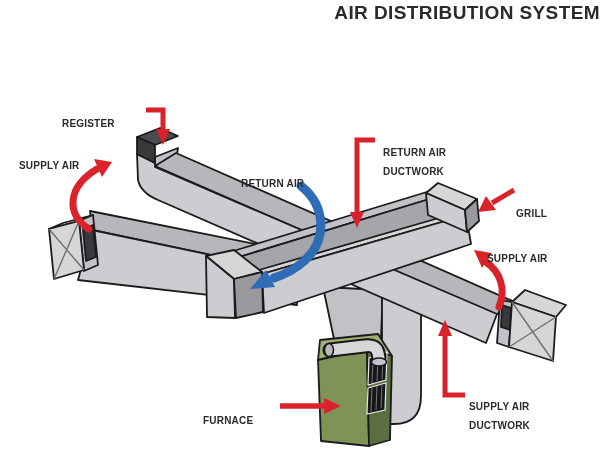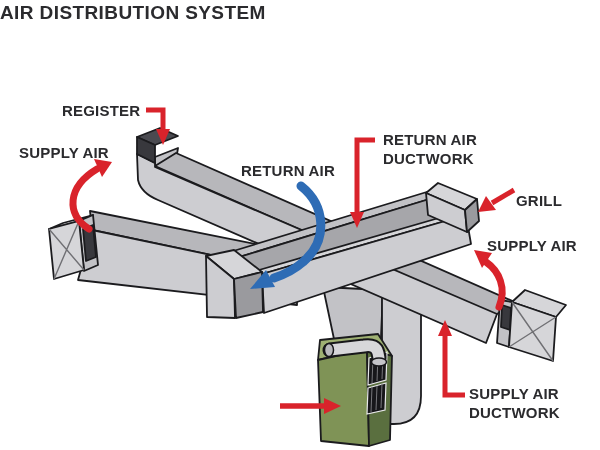--- a/index.html
+++ b/index.html
@@ -6,25 +6,25 @@
     --arrow-red:#d9232b;
     --arrow-blue:#2e6cb5;
     --duct-gray:#cdcdd1;
     --furnace-green:#7f9356;
     --register-dark:#38383d;
     --text-color:#2b2b2e;
   }
   html,body{margin:0;padding:0;background:#ffffff;}
   #stage{position:relative;width:600px;height:450px;background:#fff;overflow:hidden;
          font-family:"Liberation Sans",sans-serif;}
-  #title{position:absolute;left:0;right:0;top:2px;text-align:left;
+  #title{position:absolute;left:0;right:0;top:2px;text-align:right;
          font-size:19px;font-weight:600;letter-spacing:.4px;color:var(--text-color);}
   svg{position:absolute;left:0;top:0;}
-  .lbl{position:absolute;font-size:15px;font-weight:600;line-height:19px;
-       letter-spacing:.2px;color:var(--text-color);white-space:nowrap;}
+  .lbl{position:absolute;font-size:10px;font-weight:600;line-height:19px;
+       letter-spacing:.2px;color:var(--text-color);white-space:nowrap;margin-top:13px;}
   
   .outline{stroke:#1b1b1e;stroke-width:1.8;stroke-linejoin:round;}
   .duct-front{fill:var(--duct-gray);}
   .duct-top{fill:#b7b7bb;}
   .duct-side{fill:#c2c2c6;}
   .duct-light{fill:#d6d6d9;}
   .duct-interior{fill:#a6a6aa;}
   .duct-shadow{fill:#9a9a9e;}
   .register{fill:var(--register-dark);}
   .register-top{fill:#4a4a50;}
@@ -138,18 +138,19 @@
 
   <div class="lbl" style="left:62px;top:101px">REGISTER</div>
   <div class="lbl" style="left:19px;top:143px">SUPPLY AIR</div>
   <div class="lbl" style="left:241px;top:161px">RETURN AIR</div>
   <div class="lbl" style="left:383px;top:130px">
     <div>RETURN AIR</div>
     <div>DUCTWORK</div>
   </div>
   <div class="lbl" style="left:516px;top:191px">GRILL</div>
   <div class="lbl" style="left:487px;top:236px">SUPPLY AIR</div>
+  <div class="lbl" style="left:203px;top:398px">FURNACE</div>
   <div class="lbl" style="left:469px;top:384px">
     <div>SUPPLY AIR</div>
     <div>DUCTWORK</div>
   </div>
 
 </div>
 
 </body></html>

